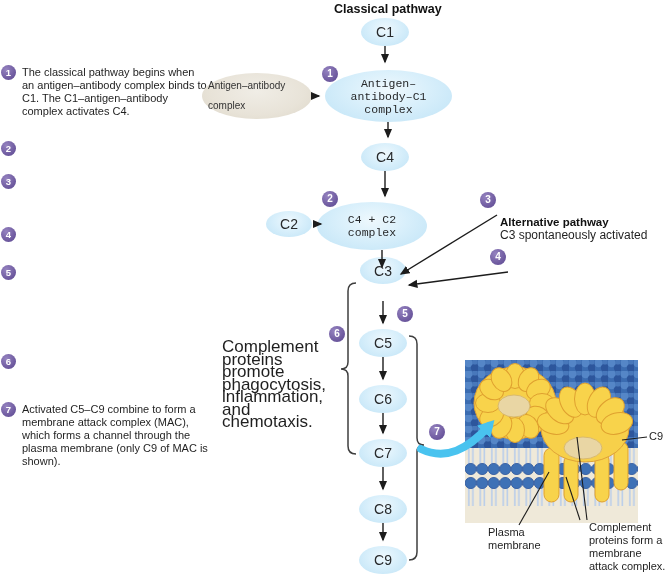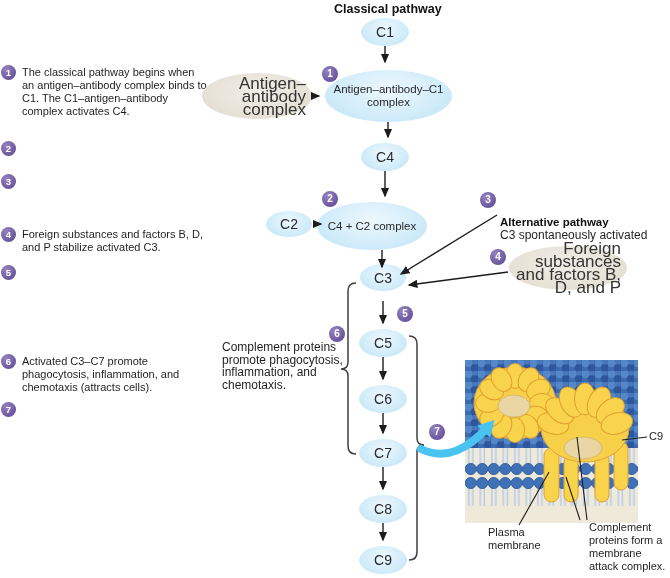--- a/index.html
+++ b/index.html
@@ -26,30 +26,30 @@
     background:radial-gradient(circle at 35% 30%, #9583c0 0%, #7460a4 55%, #59458f 100%);
     color:#fff;font-size:10px;font-weight:bold;text-align:center;line-height:16px;
   }
   
   .node{
     position:absolute;border-radius:50%;display:flex;align-items:center;justify-content:center;
     text-align:center;color:#27292b;
     background:radial-gradient(ellipse at 50% 38%, #eef8fd 0%, #d8effb 45%, #bfe3f6 100%);
   }
   .node.sm{font-size:14px;}
-  .node.lg{font-size:11.5px;line-height:13px;padding:2px 8px;box-sizing:border-box;}
+  .node.lg{font-size:11.5px;line-height:13px;padding:2px 8px;box-sizing:border-box;font-family:Liberation Mono, monospace;}
   .oval{
     position:absolute;border-radius:50%;display:flex;align-items:center;justify-content:center;
-    text-align:right;font-size:17px;line-height:13px;color:#333;padding:2px 6px;box-sizing:border-box;
+    text-align:left;font-size:10px;line-height:20px;color:#333;padding:2px 6px;box-sizing:border-box;
     background:radial-gradient(ellipse at 50% 40%, #f0ede6 0%, #e8e3d8 60%, #ddd7c9 100%);
   }
   .alt-title{font-size:11.5px;font-weight:bold;color:#111;white-space:nowrap;margin-top:27px;}
   .alt-sub{font-size:12px;color:#1f1f1f;white-space:nowrap;}
   .note{
-    position:absolute;left:222px;top:341px;width:122px;font-size:12px;line-height:12.5px;color:#1f1f1f;
+    position:absolute;left:222px;top:341px;width:122px;font-size:17px;line-height:12.5px;color:#1f1f1f;
   }
   .small-label{position:absolute;font-size:11px;line-height:13px;color:#1f1f1f;}
   .overlay{position:absolute;left:0;top:0;width:670px;height:578px;pointer-events:none;}
   .membrane{position:absolute;left:465px;top:360px;width:173px;height:163px;}
 </style>
 </head>
 <body>
 
 <div class="canvas">
 
@@ -61,43 +61,41 @@
       <span class="legend-text">The classical pathway begins when an antigen–antibody complex binds to C1. The C1–antigen–antibody complex activates C4.</span>
     </div>
     <div class="legend-item" style="top:142px">
       <span class="badge">2</span>
     </div>
     <div class="legend-item" style="top:175px">
       <span class="badge">3</span>
     </div>
     <div class="legend-item" style="top:228px">
       <span class="badge">4</span>
-      <span class="legend-text">Foreign substances and factors B, D, and P stabilize activated C3.</span>
     </div>
     <div class="legend-item" style="top:266px">
       <span class="badge">5</span>
     </div>
     <div class="legend-item" style="top:355px">
       <span class="badge">6</span>
-      <span class="legend-text">Activated C3–C7 promote phagocytosis, inflammation, and chemotaxis (attracts cells).</span>
     </div>
     <div class="legend-item" style="top:403px">
       <span class="badge">7</span>
+      <span class="legend-text">Activated C5–C9 combine to form a membrane attack complex (MAC), which forms a channel through the plasma membrane (only C9 of MAC is shown).</span>
     </div>
   </div>
 
   <div class="oval" style="left:202px;top:73px;width:110px;height:46px">Antigen–antibody complex</div>
-  <div class="oval" style="left:509px;top:246px;width:118px;height:44px">Foreign substances and factors B, D, and P</div>
 
   <div class="node sm" style="left:361px;top:18px;width:48px;height:28px">C1</div>
   <div class="node lg" style="left:325px;top:70px;width:127px;height:52px">Antigen–antibody–C1 complex</div>
   <div class="node sm" style="left:361px;top:143px;width:48px;height:28px">C4</div>
   <div class="node sm" style="left:266px;top:211px;width:46px;height:26px">C2</div>
   <div class="node lg" style="left:317px;top:202px;width:110px;height:48px">C4 + C2 complex</div>
-  <div class="node sm" style="left:360px;top:264px;width:46px;height:27px">C3</div>
+  <div class="node sm" style="left:360px;top:257px;width:46px;height:27px">C3</div>
   <div class="node sm" style="left:359px;top:329px;width:48px;height:28px">C5</div>
   <div class="node sm" style="left:359px;top:385px;width:48px;height:28px">C6</div>
   <div class="node sm" style="left:359px;top:439px;width:48px;height:28px">C7</div>
   <div class="node sm" style="left:359px;top:495px;width:48px;height:28px">C8</div>
   <div class="node sm" style="left:359px;top:546px;width:48px;height:28px">C9</div>
 
   <div style="position:absolute;left:500px;top:189px">
     <div class="alt-title">Alternative pathway</div>
     <div class="alt-sub">C3 spontaneously activated</div>
   </div>

